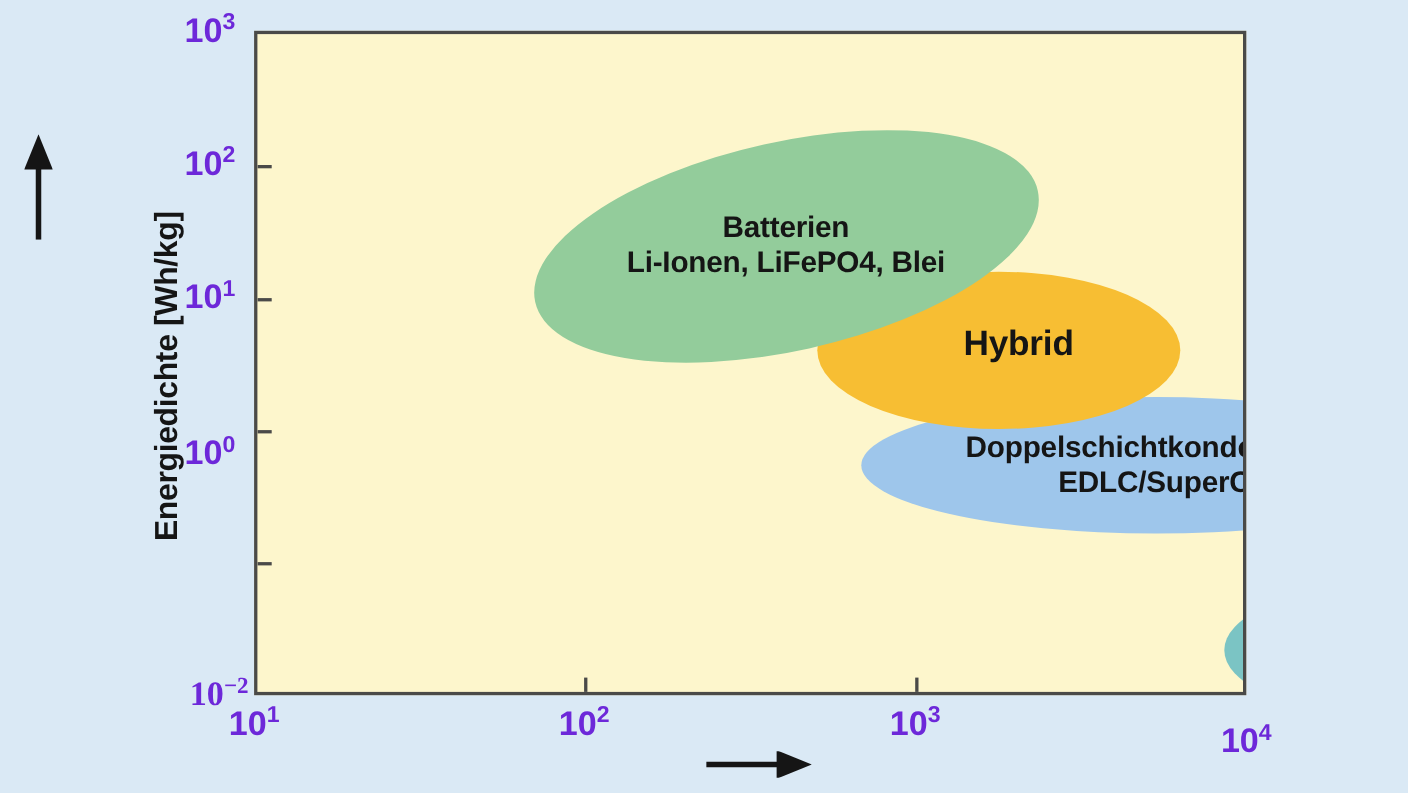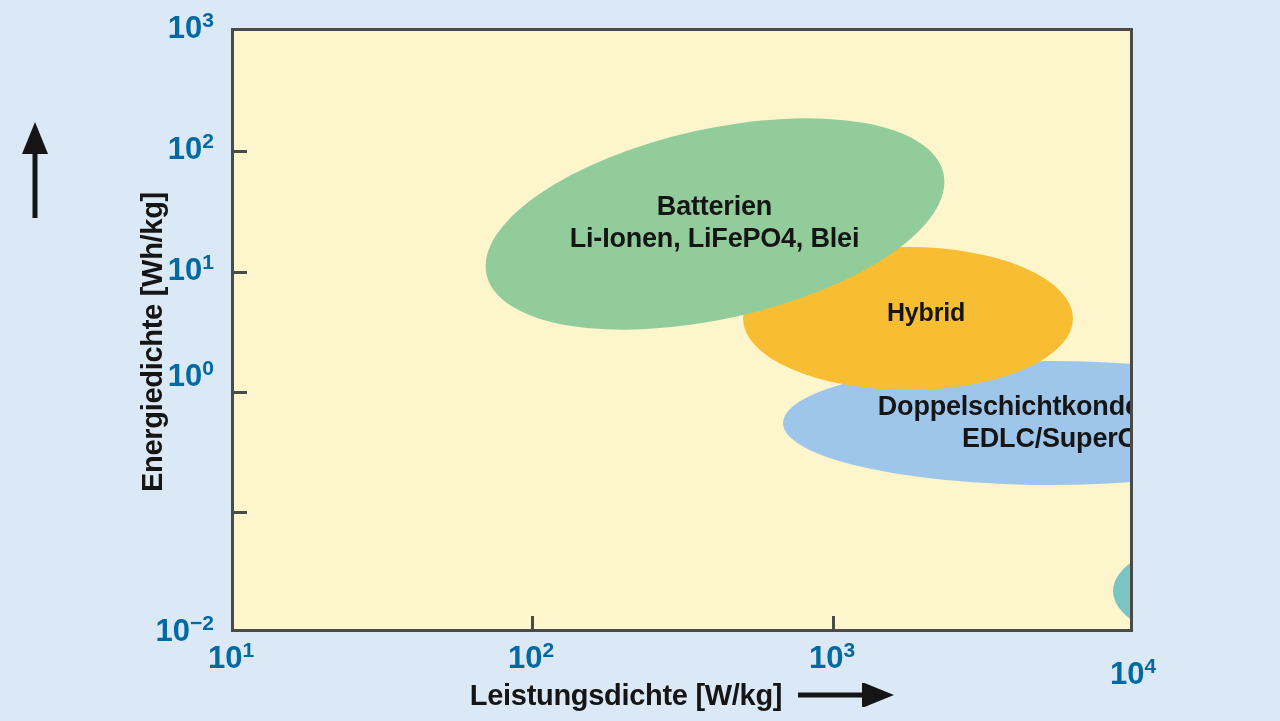--- a/index.html
+++ b/index.html
@@ -84,21 +84,21 @@
 
   #blob-hybrid {
     left: 509px;
     top: 216px;
     width: 330px;
     height: 143px;
     background: #f7be33;
     z-index: 2;
   }
   #blob-hybrid .blob-label {
-    font-size: 25px;
+    font-size: 32px;
     margin-left: 36px;
     margin-top: -12px;
   }
 
   #blob-edlc {
     left: 549px;
     top: 330px;
     width: 536px;
     height: 124px;
     background: #9ec6eb;
@@ -114,21 +114,21 @@
     top: 505px;
     width: 248px;
     height: 110px;
     background: #7bc4c4;
     z-index: 1;
   }
 
   
   .axis-label-text {
     position: absolute;
-    color: #0369a1;
+    color: #6d28d9;
     font-size: 31px;
     font-weight: bold;
     white-space: nowrap;
   }
   .ylabel-tick {
     text-align: right;
     transform: translateY(-50%);
   }
   .xlabel-tick {
     transform: translateX(-50%);
@@ -203,24 +203,24 @@
     <line x1="13" y1="96" x2="13" y2="26" stroke="#151515" stroke-width="5"></line>
     <polygon points="13,0 26,32 0,32" fill="#151515"></polygon>
   </svg>
 
   <div class="axis-label-text ylabel-tick" style="left:120px; top:28px; width:94px;"><span>10</span><span class="exp">3</span></div>
 
   <div class="axis-label-text ylabel-tick" style="left:120px; top:149px; width:94px;"><span>10</span><span class="exp">2</span></div>
 
   <div class="axis-label-text ylabel-tick" style="left:120px; top:270px; width:94px;"><span>10</span><span class="exp">1</span></div>
 
-  <div class="axis-label-text ylabel-tick" style="left:120px; top:376px; width:94px;"><span>10</span><span class="exp">0</span></div>
-
-
-  <div class="axis-label-text ylabel-tick" style="left:110px; top:631px; width:104px;"><span>10</span><span class="exp">−2</span></div>
+  <div class="axis-label-text ylabel-tick" style="left:120px; top:412px; width:94px;"><span>10</span><span class="exp">0</span></div>
+
+
+  <div class="axis-label-text ylabel-tick" style="left:122px; top:631px; width:104px;font-family:Liberation Serif, serif;"><span>10</span><span class="exp">−2</span></div>
 
   <div id="plot-area">
 
     <div class="tick-y" style="top:119px;"></div>
     <div class="tick-y" style="top:240px;"></div>
     <div class="tick-y" style="top:360px;"></div>
     <div class="tick-y" style="top:480px;"></div>
 
     <div class="tick-x" style="left:297px;"></div>
     <div class="tick-x" style="left:598px;"></div>
@@ -250,20 +250,19 @@
 
   <div class="axis-label-text xlabel-tick" style="left:231px; top:640px;"><span>10</span><span class="exp">1</span></div>
 
   <div class="axis-label-text xlabel-tick" style="left:531px; top:640px;"><span>10</span><span class="exp">2</span></div>
 
   <div class="axis-label-text xlabel-tick" style="left:832px; top:640px;"><span>10</span><span class="exp">3</span></div>
 
   <div class="axis-label-text xlabel-tick" style="left:1133px; top:640px;margin-top:16px;"><span>10</span><span class="exp">4</span></div>
 
   <div id="xtitle-wrap">
-    <div id="xtitle">Leistungsdichte [W/kg]</div>
     <svg id="xarrow" viewBox="0 0 96 24">
       <line x1="0" y1="12" x2="70" y2="12" stroke="#151515" stroke-width="5"></line>
       <polygon points="96,12 64,25 64,-1" fill="#151515"></polygon>
     </svg>
   </div>
 
 </div>
 
 </body></html>

